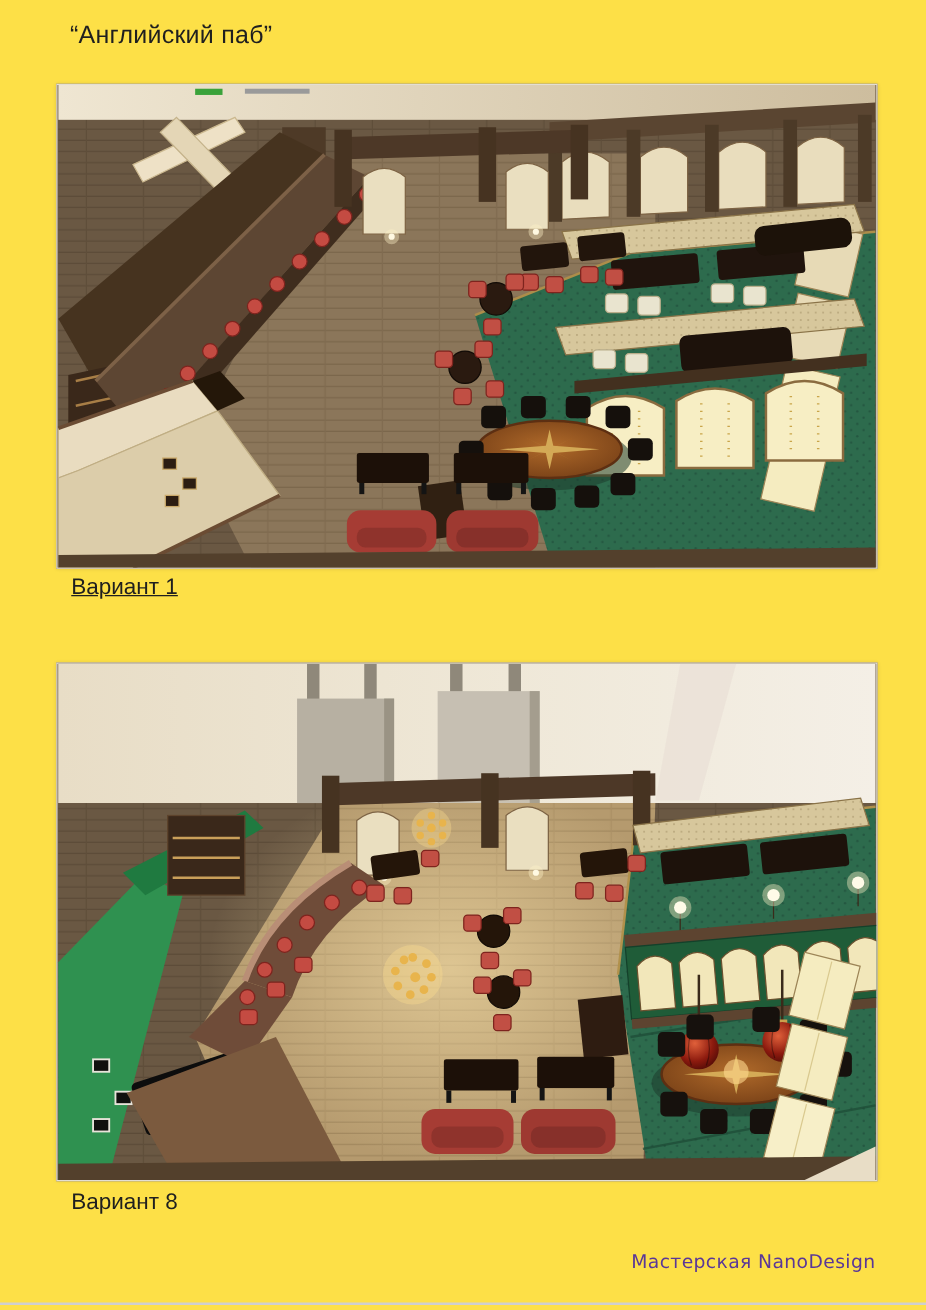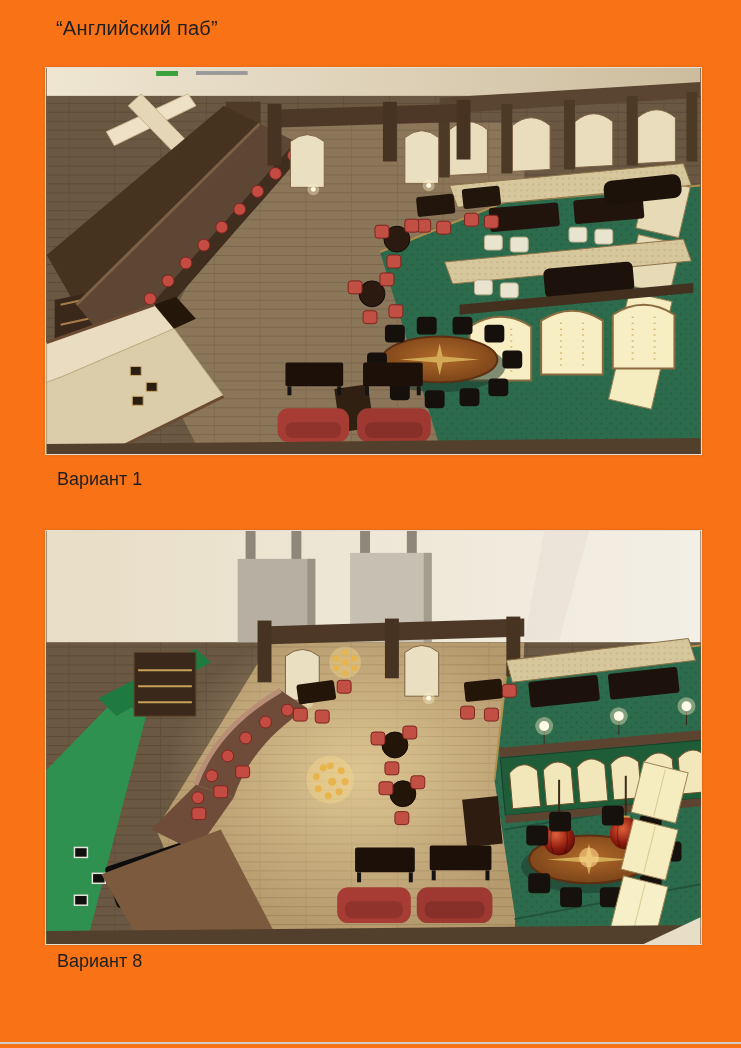--- a/index.html
+++ b/index.html
@@ -1,20 +1,20 @@
 <!DOCTYPE html>
 <html><head>
 <meta charset="utf-8">
 <style>
   html, body { margin: 0; padding: 0; background: #ffffff; }
   .page {
     position: relative;
     width: 741px;
     height: 1048px;
-    background: #f97316;
+    background: #fde047;
     font-family: "Liberation Sans", sans-serif;
     overflow: hidden;
   }
   .page-title {
     position: absolute;
     left: 56px;
     top: 17px;
     font-size: 20px;
     font-weight: 400;
     color: #1f1f1f;
@@ -33,21 +33,21 @@
   .render svg { display: block; }
   .render-1 { left: 45px; top: 67px;  width: 657px; height: 388px; }
   .render-2 { left: 45px; top: 530px; width: 657px; height: 415px; }
   .caption {
     position: absolute;
     left: 57px;
     font-size: 18px;
     color: #1f1f1f;
     font-weight: 400;
   }
-  .caption-1 { top: 469px; }
+  .caption-1 { top: 459px; text-decoration: underline; }
   .caption-2 { top: 951px; }
   .studio-credit {
     position: absolute;
     left: 505px;
     top: 1000px;
     font-family: "DejaVu Sans", sans-serif;
     font-size: 15px;
     color: #5a3798;
     letter-spacing: 0.3px;
   }
@@ -566,16 +566,17 @@
         <rect x="380" y="372" width="60" height="17" rx="7" fill="#87302a"></rect>
       </g>
 
       <polygon points="0,402 657,396 657,415 0,415" fill="#53402c"></polygon>
       <polygon points="600,415 657,388 657,415" fill="#e8ddc6"></polygon>
     </svg>
   </figure>
 
   <figcaption class="caption caption-2">Вариант 8</figcaption>
 
+  <div class="studio-credit">Мастерская NanoDesign</div>
 
   <div class="bottom-rule"></div>
 
 </div>
 
 </body></html>

